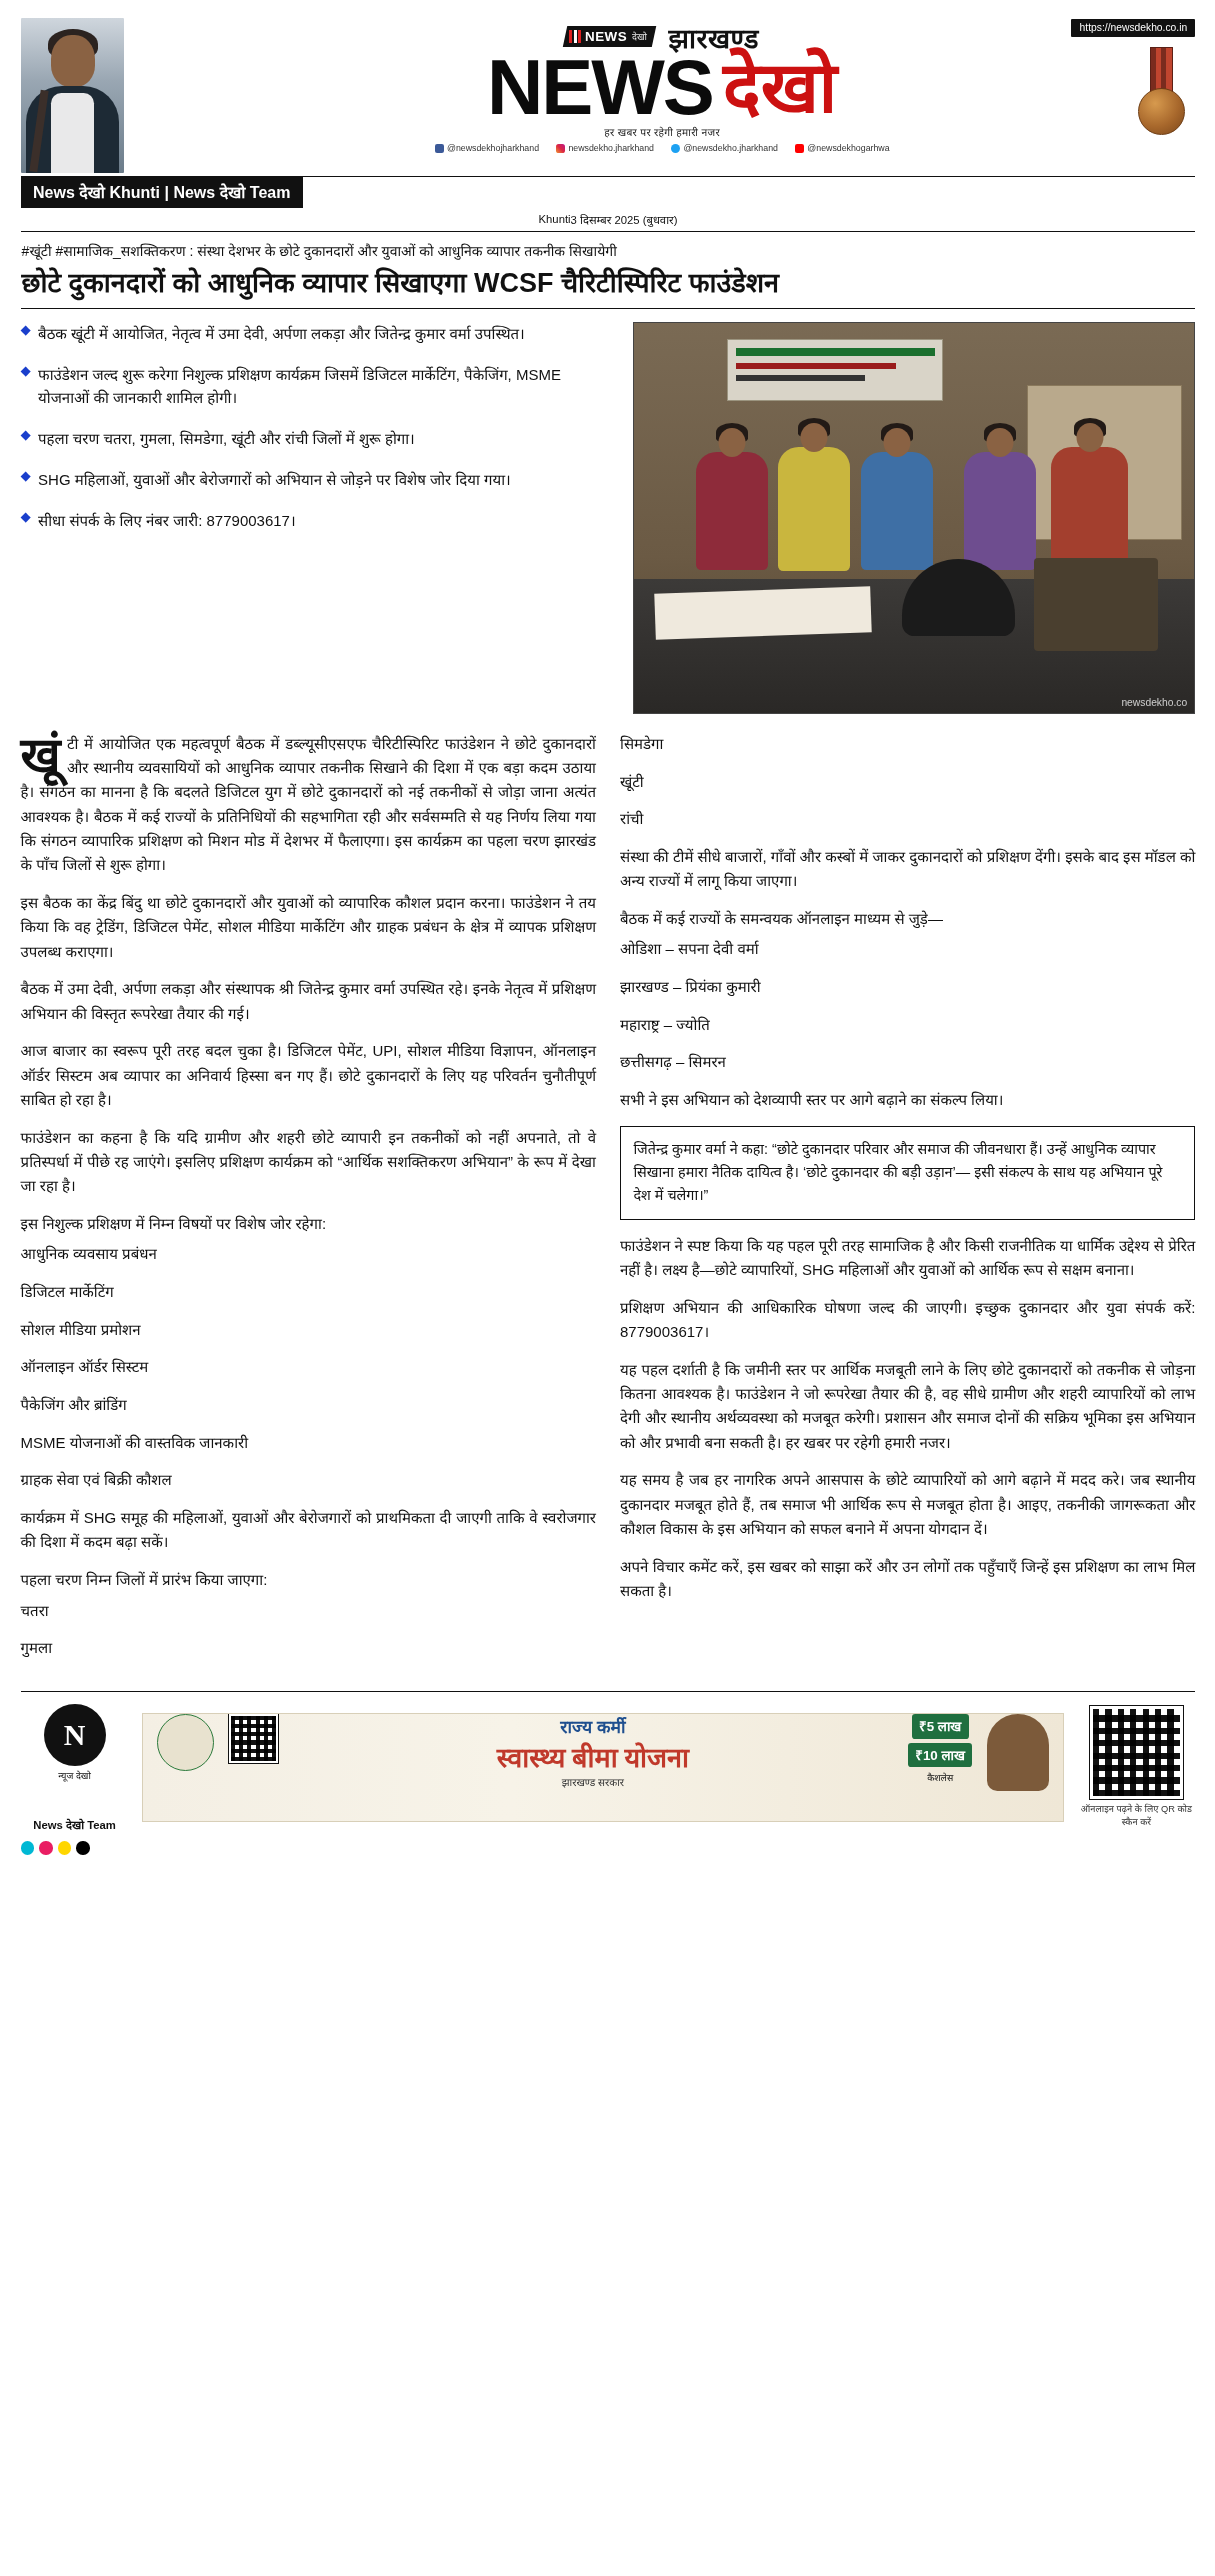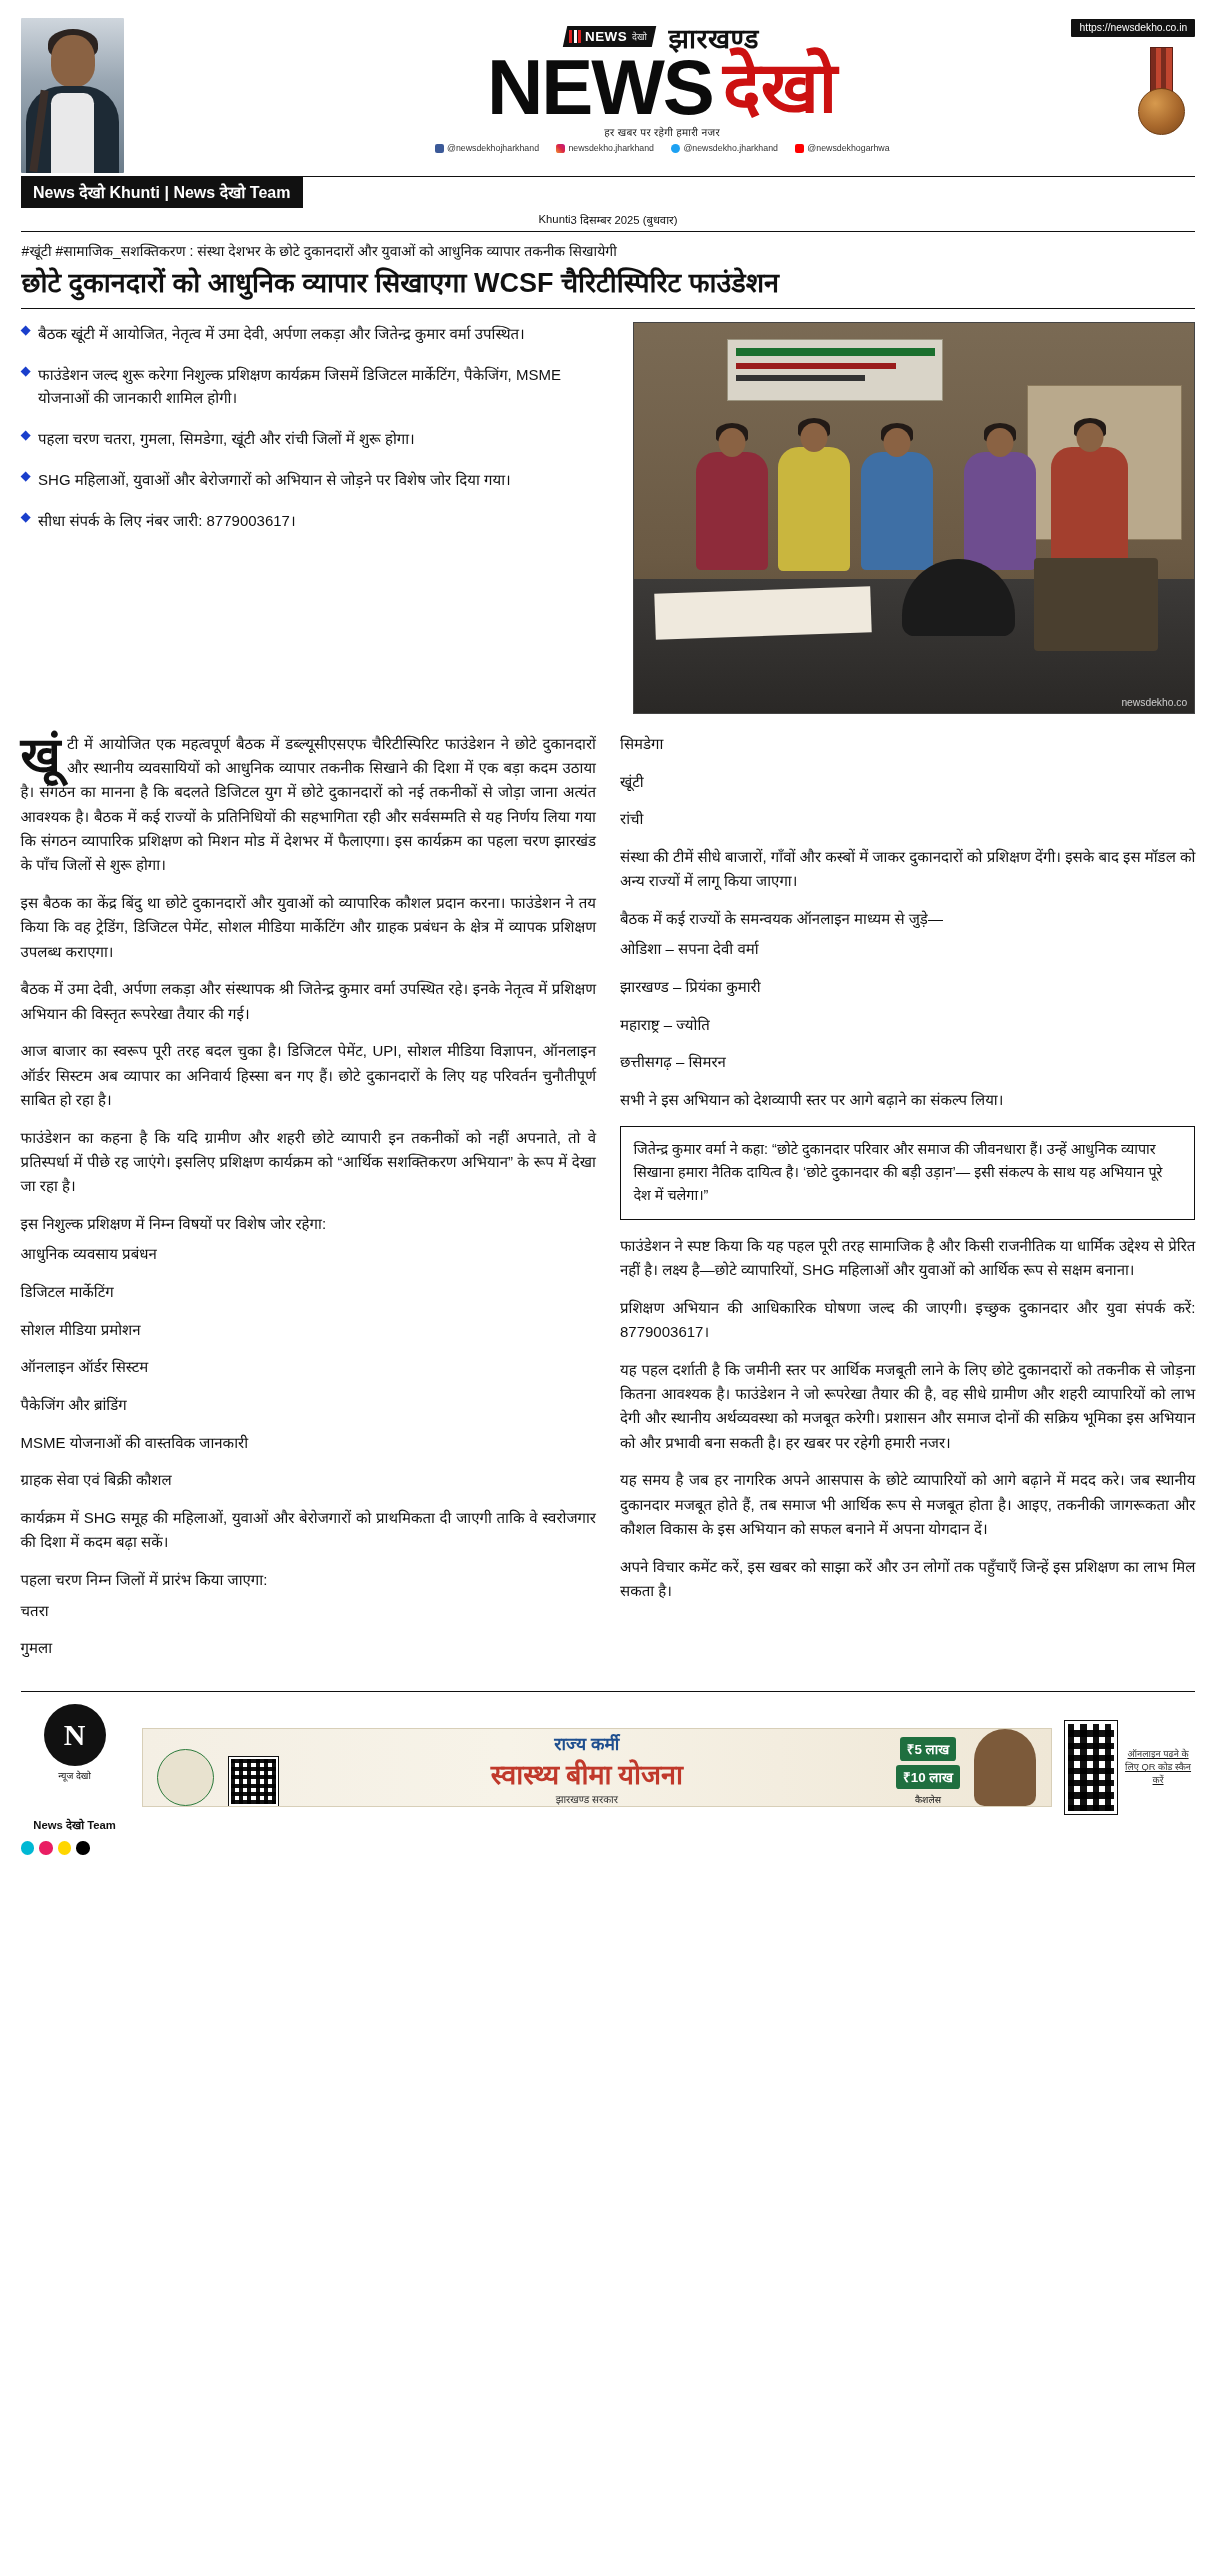--- a/index.html
+++ b/index.html
@@ -212,38 +212,38 @@
   .f-logo {
     flex:0 0 108px; display:flex; flex-direction:column; align-items:center; gap:3.1px;
   }
   .f-logo .circle {
     width:62px; height:62px; border-radius:50%; background:#111; color:#fff;
     display:flex; align-items:center; justify-content:center;
     font-size:30px; font-weight:bold; font-family:"Liberation Serif", serif;
   }
   .f-logo .nm { font-size:11.3px; font-weight:bold;margin-top:32px; }
   .f-ad {
-    flex:1 1 auto; height:79px; position:relative; overflow:hidden;
+    flex:1 1 auto; height:109px; position:relative; overflow:hidden;
     background:linear-gradient(90deg,#f4efe4 0%, #f7f3e8 40%, #efe7d6 100%);
-    border:0.5px solid #d8cfb8; display:flex; align-items:flex-end; gap:14.4px; padding:0 14.4px;
+    border:0.5px solid #d8cfb8; display:flex; align-items:flex-start; gap:14.4px; padding:0 14.4px;
   }
   .f-ad .emb { width:57px; height:57px; border-radius:50%; background:#e8e2cf; border:1.5px solid #2b7a3b; }
   .f-ad .qr { width:49px; height:49px; background:
       repeating-linear-gradient(90deg,#111 0 4.1px,#fff 4.1px 8.2px),
       repeating-linear-gradient(0deg,#111 0 4.1px,transparent 4.1px 8.2px);
     background-blend-mode: multiply; border:2.1px solid #fff; outline:1px solid #111;}
   .f-ad .adtxt { flex:1 1 auto; text-align:center; }
   .f-ad .adtxt .t1 { font-size:17.5px; font-weight:bold; color:#1f4f8f; }
   .f-ad .adtxt .t2 { font-size:27px; font-weight:bold; color:#c0392b; font-family:"Liberation Serif", serif;}
   .f-ad .adtxt .t3 { font-size:10.3px; color:#333; }
   .f-ad .amts { display:flex; flex-direction:column; gap:4.1px; align-items:center; }
   .f-ad .amt { background:#1f6f3f; color:#fff; font-size:13.4px; padding:3.1px 7.2px; border-radius:3.1px; font-weight:bold;}
   .f-ad .face { width:62px; height:77px; background:#7c5a3a; border-radius:31px 31px 10.3px 10.3px;}
   .f-qr {
-    flex:0 0 118px; display:flex; align-items:center; gap:4.1px;text-decoration:underline;
+    flex:0 0 118px; display:flex; flex-direction:column; align-items:center; gap:4.1px;
   }
   .f-qr .qrbig {
     width:93px; height:93px;
     background:
       repeating-linear-gradient(90deg,#111 0 6.2px,#fff 6.2px 12.4px),
       repeating-linear-gradient(0deg,#111 0 6.2px,transparent 6.2px 12.4px);
     background-blend-mode: multiply; border:3.1px solid #fff; outline:1px solid #111;
   }
   .f-qr .cap { font-size:9.3px; text-align:center; color:#333; line-height:1.4; }
   .swatches { display:flex; gap:5.2px; margin-top:9.3px; }

